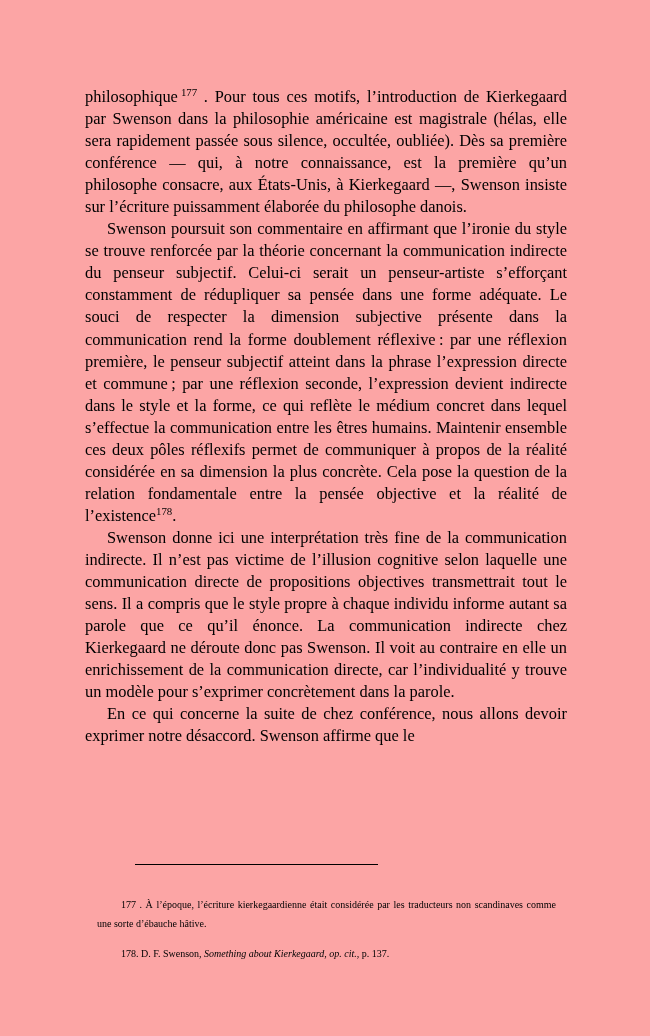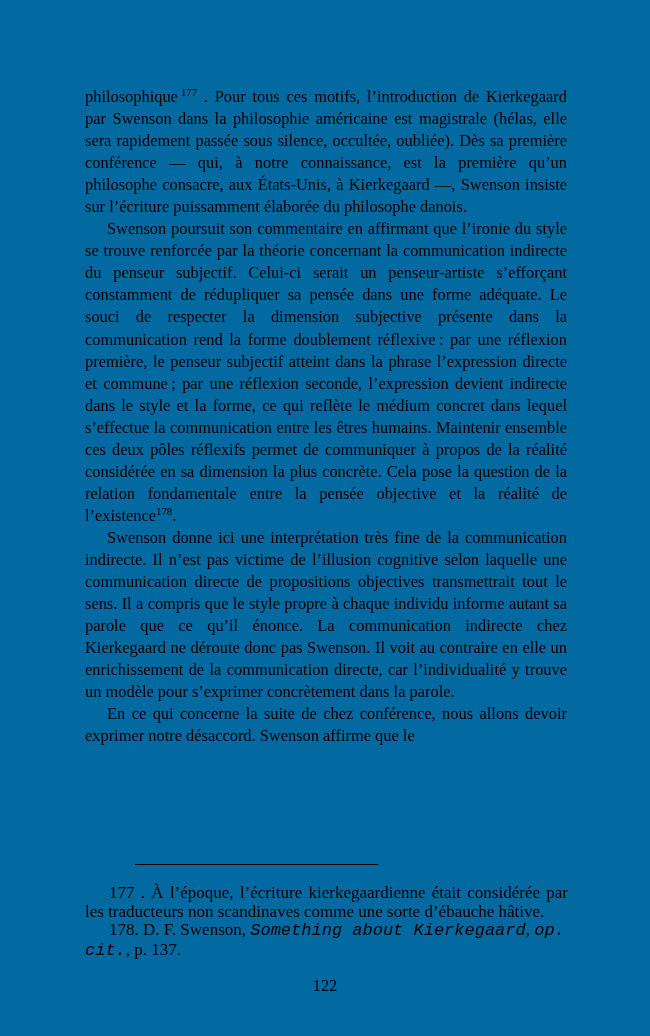--- a/index.html
+++ b/index.html
@@ -15,21 +15,21 @@
     color: #000000;
     overflow: hidden;
   }
 
   #page {
     position: absolute;
     left: 0;
     top: 0;
     width: 650px;
     height: 1036px;
-    background: #0369a1;
+    background: #fca5a5;
   }
 
   #body-text {
     position: absolute;
     left: 85px;
     top: 86px;
     width: 482px;
   }
 
   .para {
@@ -64,34 +64,33 @@
   }
 
   #footnotes {
     position: absolute;
     left: 85px;
     top: 884px;
     width: 483px;
   }
 
   .footnote {
-    margin: 0;
-    font-size: 17px;
+    margin: 12px;
+    font-size: 10px;
     line-height: 18.6px;
     text-align: justify;
     text-justify: inter-word;
     text-indent: 24px;
     hyphens: none;
   }
   .footnote.last {
     text-align: left;
   }
   .footnote i {
     font-style: italic;
-    font-family: Liberation Mono, monospace;
   }
 
   #page-number {
     position: absolute;
     left: 0;
     top: 976px;
     width: 650px;
     text-align: center;
     font-size: 16.4px;
     line-height: 20px;
@@ -109,15 +108,14 @@
     <p class="para">En ce qui concerne la suite de chez conférence, nous allons devoir exprimer notre désaccord. Swenson affirme que le</p>
   </div>
 
   <div id="footnote-rule"></div>
 
   <div id="footnotes">
     <p class="footnote">177 . À l’époque, l’écriture kierkegaardienne était considérée par les traducteurs non scandinaves comme une sorte d’ébauche hâtive.</p>
     <p class="footnote last">178. D. F. Swenson, <i>Something about Kierkegaard</i>, <i>op. cit.</i>, p. 137.</p>
   </div>
 
-  <div id="page-number">122</div>
 
 </div>
 
 </body></html>

